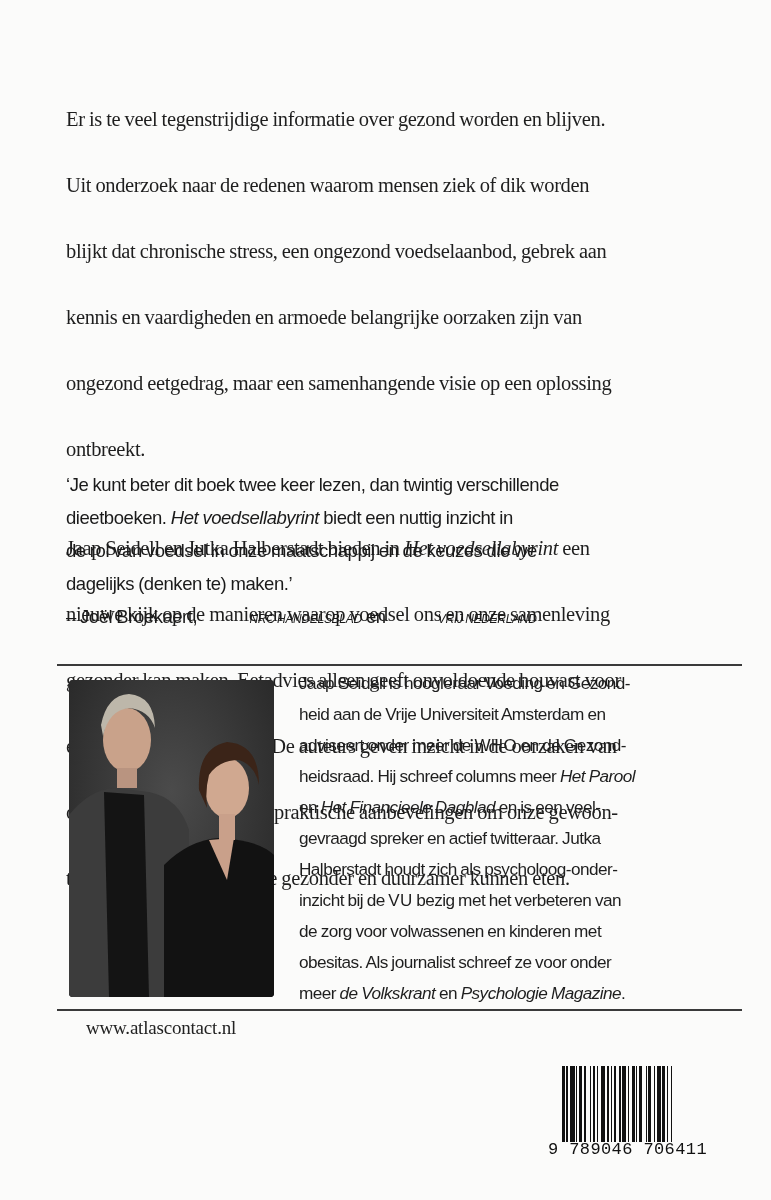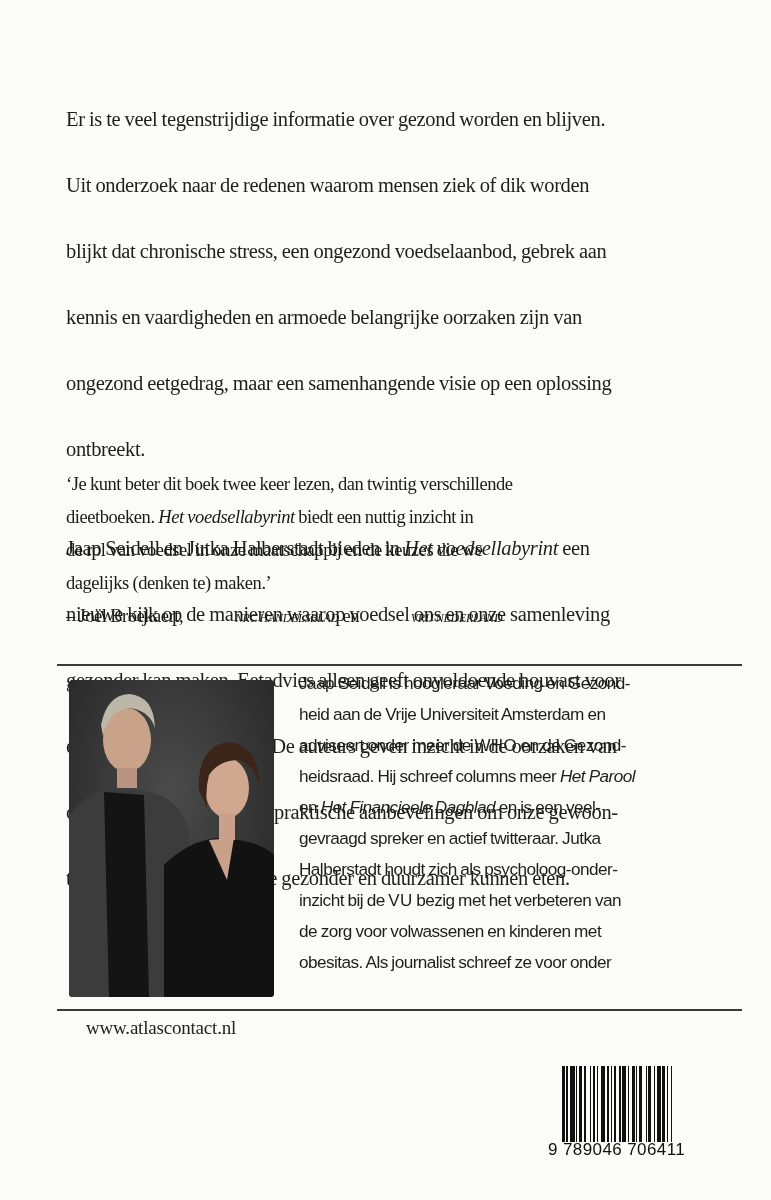--- a/index.html
+++ b/index.html
@@ -9,21 +9,21 @@
     }
     .blurb {
       position: absolute; left: 66px; top: 70px; width: 690px;
       font-family: "Liberation Serif", serif; font-size: 20.5px; line-height: 33px;
       letter-spacing: -0.35px; word-spacing: -0.5px;
     }
     .blurb p { margin: 0; white-space: pre-line; }
     .blurb .line { display: block; white-space: nowrap; }
     .quote {
       position: absolute; left: 66px; top: 468px; width: 690px;
-      font-family: Liberation Serif, serif; font-size: 18.5px; line-height: 33px;
+      font-family: Liberation Sans, sans-serif; font-size: 18.5px; line-height: 33px;
       letter-spacing: -0.45px; word-spacing: -0.5px; color: #1a1a1a;
     }
     .quote .line { display: block; white-space: nowrap; }
     .quote .smallcaps { font-size: 12px; font-style: italic; letter-spacing: -0.3px; margin-left: 48px; }
     .rule { position: absolute; left: 57px; width: 685px; height: 2px; background: #3a3a3a; }
     .photo {
       position: absolute; left: 69px; top: 680px; width: 205px; height: 317px;
       border-radius: 4px; overflow: hidden;
       background: radial-gradient(ellipse at 50% 30%, #4a4a4a 0%, #2e2e2e 60%, #1e1e1e 100%);
     }
@@ -35,21 +35,21 @@
     .bio .line { display: block; white-space: nowrap; }
     .sc { font-size: 17px; letter-spacing: 0.3px; }
     .url {
       position: absolute; left: 86px; top: 1017px;
       font-family: "Liberation Serif", serif; font-size: 19px; letter-spacing: -0.2px; color: #222;
     }
     .barcode { position: absolute; left: 548px; top: 1062px; width: 170px; height: 100px; }
     .barcode .bars { position: absolute; left: 14px; top: 4px; height: 76px; width: 146px; display: flex; }
     .barcode .bar { height: 100%; }
     .barcode .digits {
-      position: absolute; left: 0; top: 78px; font-family: Liberation Sans, sans-serif;
+      position: absolute; left: 0; top: 78px; font-family: Liberation Mono, monospace;
       font-size: 17px; letter-spacing: 0.4px; color: #111; white-space: nowrap;
     }
   </style>
 </head>
 <body>
 
 <div class="blurb">
   <p>
     <span class="line">Er is te veel tegenstrijdige informatie over gezond worden en blijven.</span>
     <span class="line">Uit onderzoek naar de redenen waarom mensen ziek of dik worden</span>
@@ -108,20 +108,21 @@
   <span class="line">Jaap Seidell is hoogleraar Voeding en Gezond-</span>
   <span class="line">heid aan de Vrije Universiteit Amsterdam en</span>
   <span class="line"><span>adviseert onder meer de </span><span class="sc">WHO</span><span> en de Gezond-</span></span>
   <span class="line"><span>heidsraad. Hij schreef columns meer </span><i>Het Parool</i></span>
   <span class="line"><span>en </span><i>Het Financieele Dagblad</i><span> en is een veel-</span></span>
   <span class="line">gevraagd spreker en actief twitteraar. Jutka</span>
   <span class="line">Halberstadt houdt zich als psycholoog-onder-</span>
   <span class="line"><span>inzicht bij de </span><span class="sc">VU</span><span> bezig met het verbeteren van</span></span>
   <span class="line">de zorg voor volwassenen en kinderen met</span>
   <span class="line">obesitas. Als journalist schreef ze voor onder</span>
+  <span class="line"><span>meer </span><i>de Volkskrant</i><span> en </span><i>Psychologie Magazine</i><span>.</span></span>
 </div>
 
 <div class="rule" style="top:1009px;"></div>
 
 <div class="url">www.atlascontact.nl</div>
 
 <div class="barcode" title="9789046706411">
   <div class="bars" id="bars">
       <div class="bar" style="width: 2.8px; background: rgb(17, 17, 17);"></div>
       <div class="bar" style="width: 1.4px; background: transparent;"></div>

